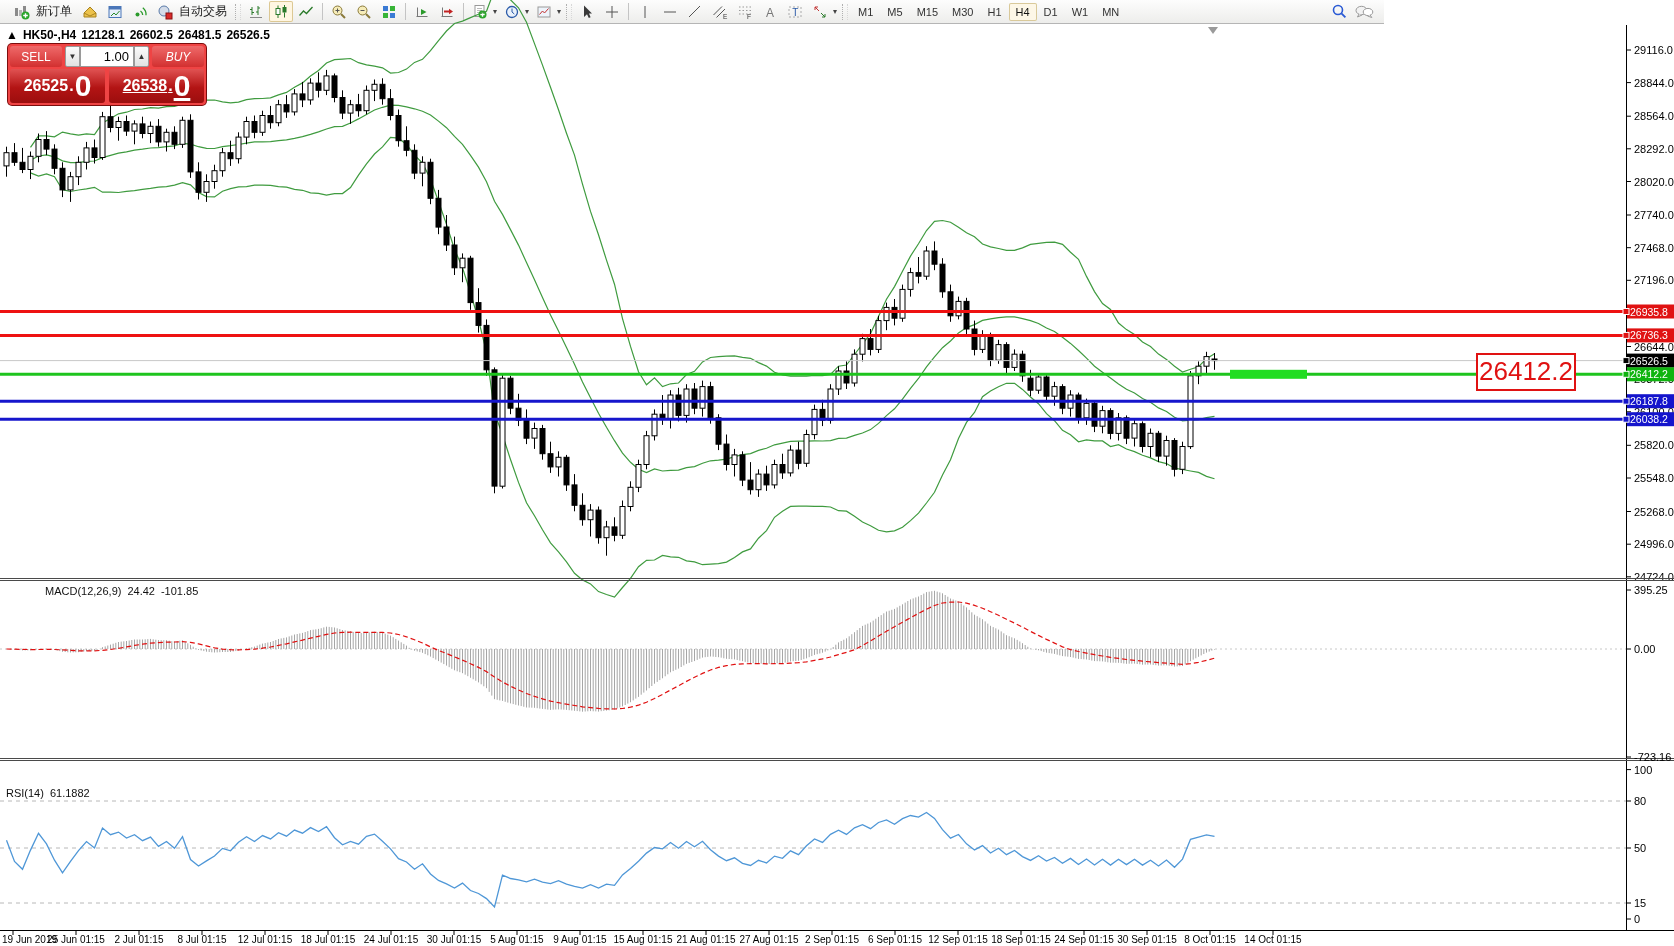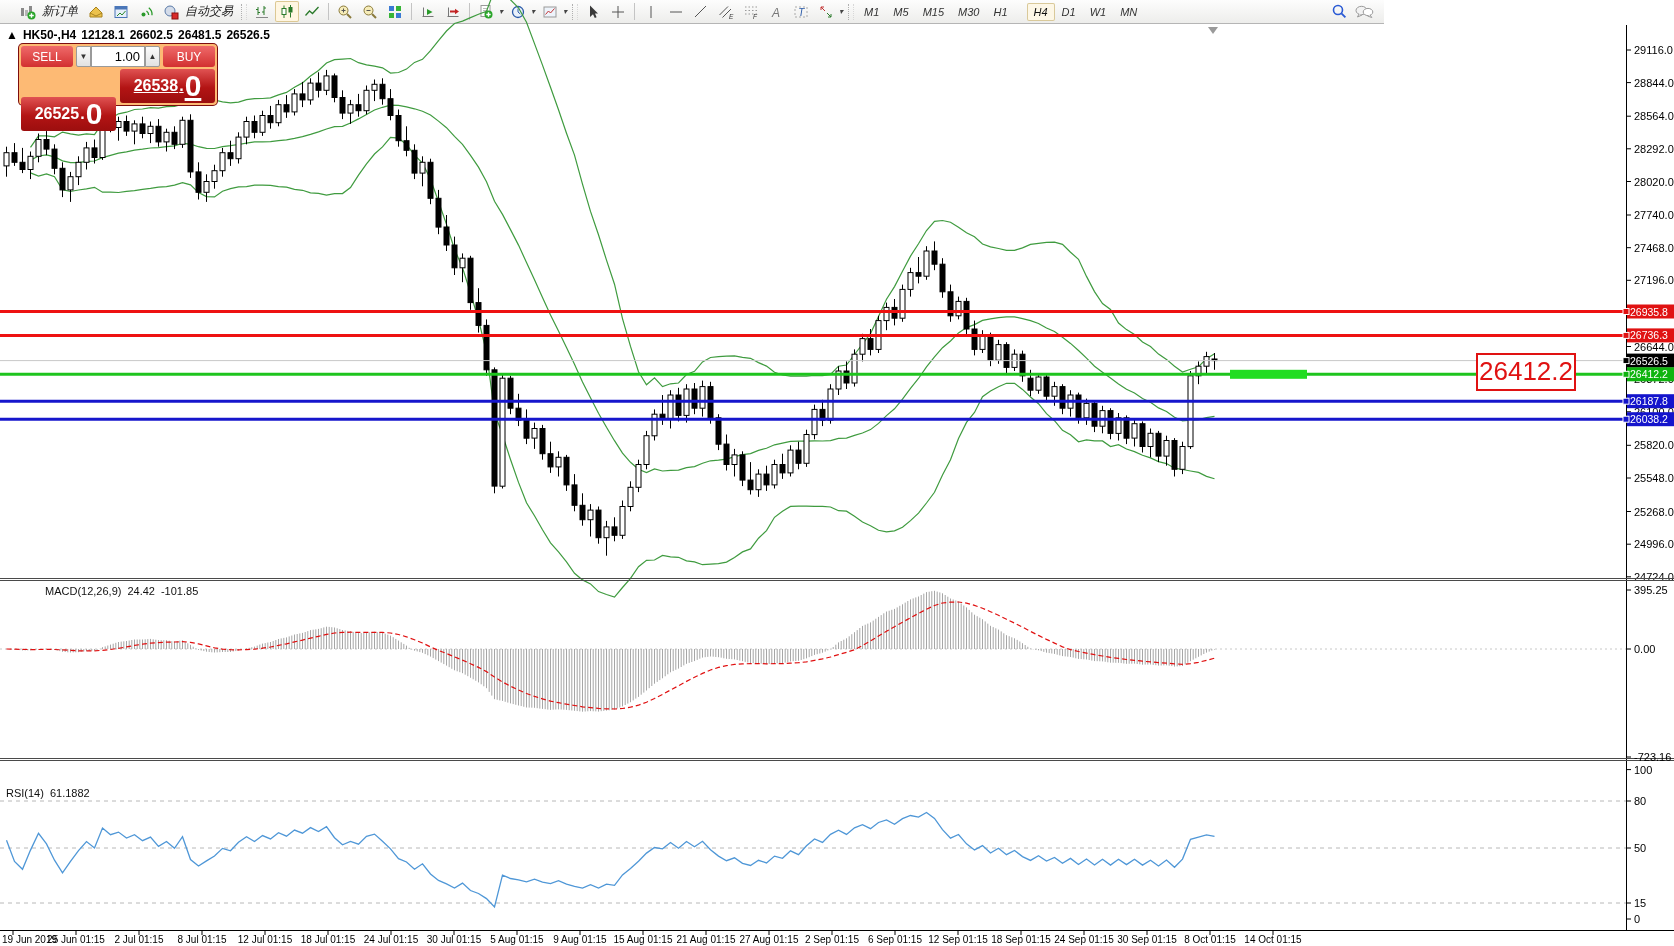--- a/index.html
+++ b/index.html
@@ -1,53 +1,53 @@
 <!DOCTYPE html>
 <html><head>
 <meta charset="utf-8">
 <style>
   html,body{margin:0;padding:0;background:#888;}
   #app{position:relative;width:1674px;height:946px;background:#fff;overflow:hidden;
        font-family:"Liberation Sans",sans-serif;}
   
   .toolbar{position:absolute;left:0;top:0;width:1384px;height:24px;box-sizing:border-box;
     background:linear-gradient(#fdfdfd,#ededeb);border-bottom:1px solid #b5b5b5;
-    display:flex;align-items:center;padding:0 8px 0 16px;gap:1px;font-style:italic;}
+    display:flex;align-items:center;padding:0 8px 0 10px;gap:1px;}
   .tb-btn{width:24px;height:21px;display:flex;align-items:center;justify-content:center;
     border-radius:2px;flex:0 0 auto;}
   .tb-btn.active{background:#fff6e2;box-shadow:inset 0 0 0 1px #dcc894;}
   .tb-sep{width:1px;height:17px;background:#c4c4c4;margin:0 3px;flex:0 0 auto;}
   .tb-handle{width:4px;height:16px;border-left:1px dotted #b0b0b0;border-right:1px dotted #d8d8d8;margin:0 2px;flex:0 0 auto;}
   .tb-label{font-size:12px;color:#1a1a1a;margin:0 5px 0 1px;white-space:nowrap;}
   .caret{font-size:8px;color:#444;margin:0 2px 0 0;}
   .tf-btn{font-size:11px;color:#333;padding:3px 7px;border-radius:2px;flex:0 0 auto;text-align:right;}
-  .tf-btn.active{background:#fdf7e7;box-shadow:inset 0 0 0 1px #d9c99a;color:#111;margin-left:12px;}
+  .tf-btn.active{background:#fdf7e7;box-shadow:inset 0 0 0 1px #d9c99a;color:#111;}
   .tb-spacer{flex:1 1 auto;}
   
   .sym{position:absolute;left:6px;top:28px;font-size:12px;font-weight:bold;color:#000;z-index:5;}
   .sym span{margin-right:5px;}
   
-  .ocp{position:absolute;left:19px;top:44px;width:198px;height:61px;z-index:6;
-    background:#fdba74;border-radius:4px;box-shadow:0 0 0 1px #7d0d0d;}
+  .ocp{position:absolute;left:8px;top:44px;width:198px;height:61px;z-index:6;
+    background:#ef4444;border-radius:4px;box-shadow:0 0 0 1px #7d0d0d;}
   .ocp-sell,.ocp-buy{position:absolute;top:2px;width:52px;height:21px;border-radius:3px;
     background:linear-gradient(#ef6a6a,#d23030);color:#fff;font-size:12px;
     display:flex;align-items:center;justify-content:center;}
-  .ocp-sell{left:2px;} .ocp-buy{right:2px;}
+  .ocp-sell{left:2px;} .ocp-buy{right:2px;font-style:italic;}
   .vol-btn{position:absolute;top:2px;width:15px;height:21px;background:linear-gradient(#fbfbfb,#e2e2e2);
     border:1px solid #9a9a9a;box-sizing:border-box;color:#333;font-size:8px;
     display:flex;align-items:center;justify-content:center;}
   .vol-down{left:57px;border-radius:2px 0 0 2px;}
   .vol-up{left:126px;border-radius:0 2px 2px 0;}
   .vol-input{position:absolute;left:72px;top:2px;width:54px;height:21px;box-sizing:border-box;
     border:1px solid #9a9a9a;background:#fff;font-size:13px;text-align:right;padding:0 4px;
     font-family:"Liberation Sans",sans-serif;}
   .px{position:absolute;top:25px;width:95px;height:34px;border-radius:3px;
     background:linear-gradient(#e05252,#b31414 55%,#9c0e0e);color:#fff;
     display:flex;align-items:center;justify-content:center;}
-  .px-bid{left:2px;margin-top:28px;} .px-ask{right:2px;text-decoration:underline;}
+  .px-bid{left:2px;} .px-ask{right:2px;text-decoration:underline;}
   .px-small{font-size:16px;font-weight:bold;letter-spacing:0;}
   .px-dot{font-size:16px;font-weight:bold;margin:0 1px;}
   .px-big{font-size:30px;font-weight:bold;line-height:30px;}
   
   .price-callout{position:absolute;left:1476px;top:353px;width:96px;height:34px;z-index:4;
     border:2px solid #e01212;background:#fff;color:#e01212;font-size:26px;
     text-align:center;line-height:33px;}
   .note{position:absolute;left:1356px;top:436px;z-index:4;font-size:31px;font-weight:bold;
     color:#2fc42f;letter-spacing:3px;text-shadow:2px 2px 0 #3c3c3c;}
   .ind-label{position:absolute;font-size:11px;color:#111;z-index:4;}

